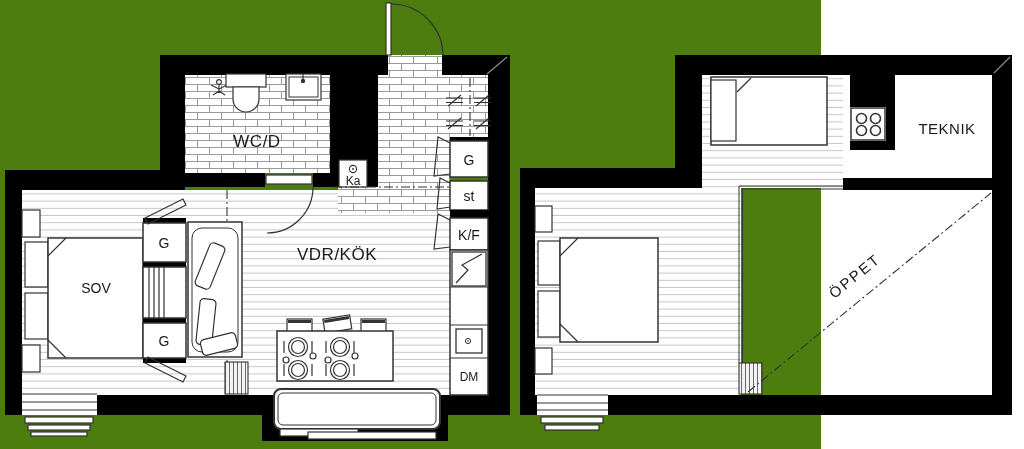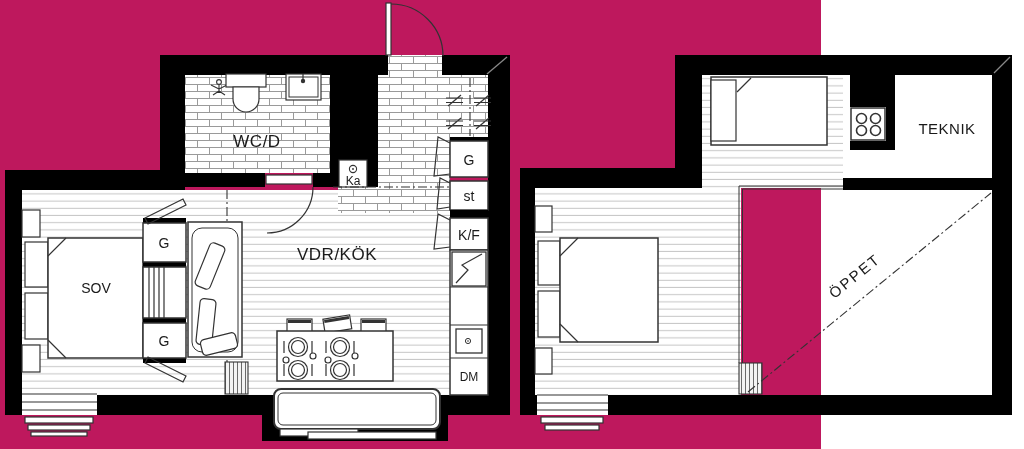--- a/index.html
+++ b/index.html
@@ -1,16 +1,16 @@
 <!DOCTYPE html>
 <html><head>
 <meta charset="utf-8">
 <style>
   html,body{margin:0;padding:0;background:#ffffff;}
-  .stage{width:821px;height:449px;position:relative;background:#be185d;}
+  .stage{width:821px;height:449px;position:relative;background:#4d7c0f;}
   svg{display:block;}
   text{font-family:"Liberation Sans", sans-serif;fill:#1a1a1a;}
   .room-lbl{font-size:17px;letter-spacing:.5px;}
   .mid-lbl{font-size:14px;}
   .sm-lbl{font-size:12px;}
   .tek-lbl{font-size:15px;letter-spacing:.5px;}
   .opp-lbl{font-size:15px;letter-spacing:2px;}
   .thin{stroke:#333;stroke-width:1.2;fill:none;}
   .furn{stroke:#333;stroke-width:1.5;fill:#fff;}
   .furn2{stroke:#333;stroke-width:1.2;fill:#fff;}

